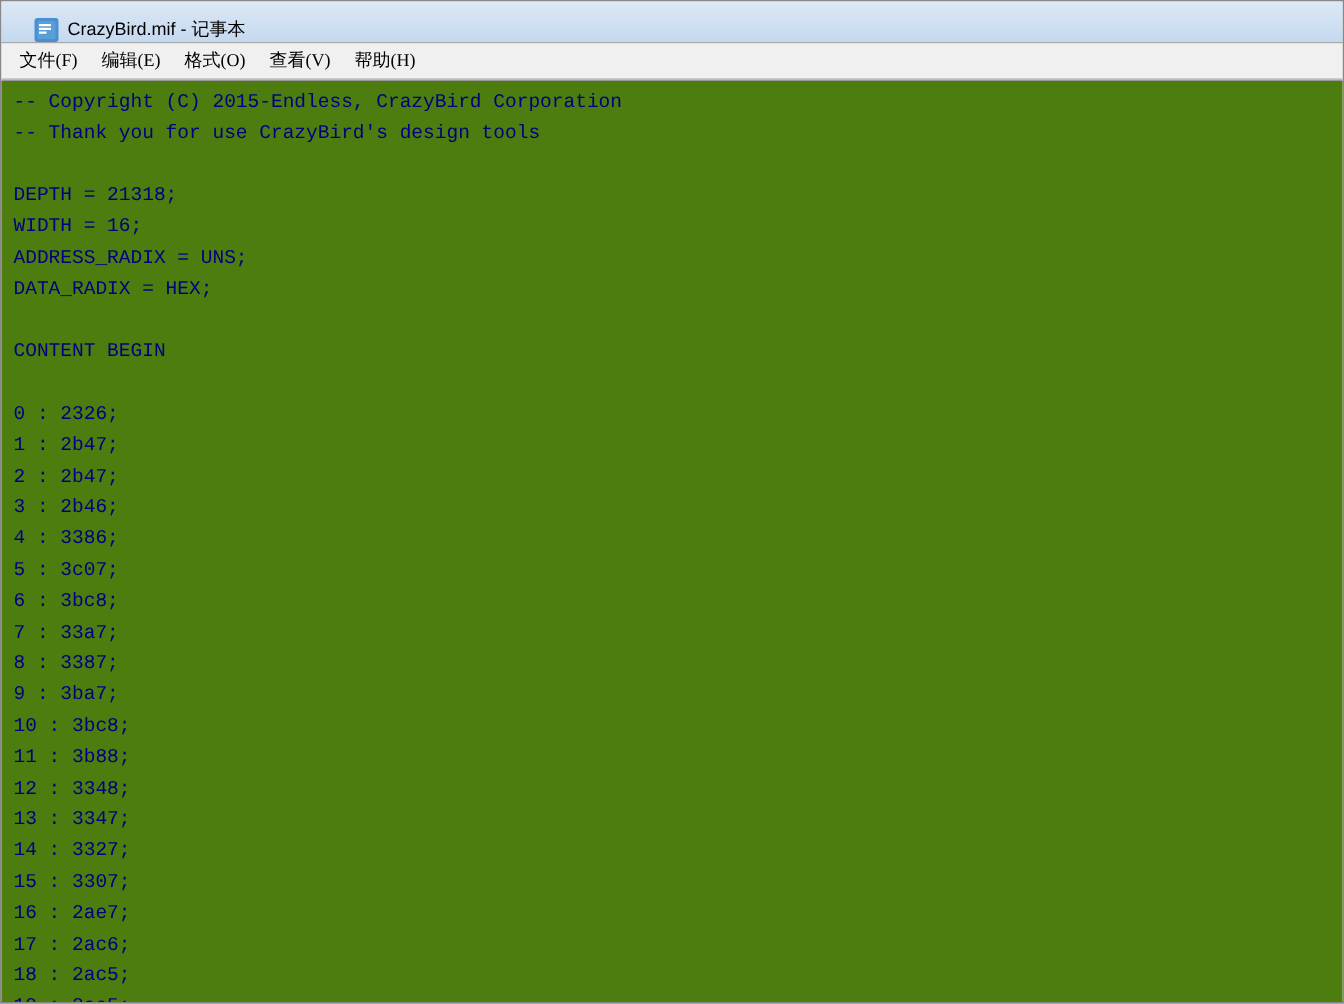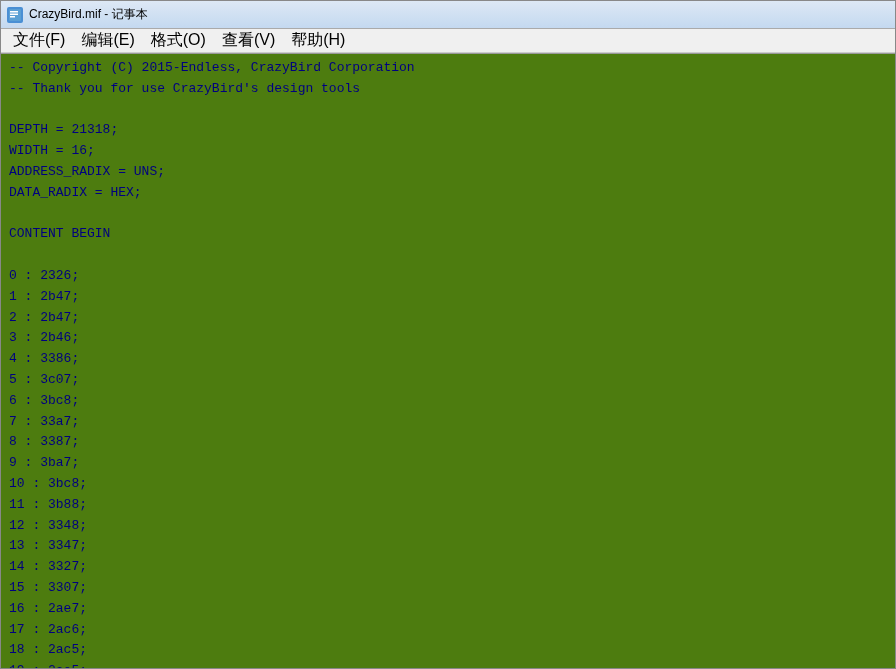--- a/index.html
+++ b/index.html
@@ -22,22 +22,22 @@
       height: 669px;
       display: flex;
       flex-direction: column;
       border: 1px solid #888;
     }
 
     .title-bar {
       background: linear-gradient(to bottom, #dde8f5, #c4d9f0);
       height: 28px;
       display: flex;
-      align-items: center;
-      padding: 0 6px;
+      align-items: flex-end;
+      padding: 0 22px;
       border-bottom: 1px solid #aaa;
       gap: 4px;
     }
 
     .title-bar-icon {
       width: 16px;
       height: 16px;
       background: #4a8fd4;
       border-radius: 2px;
       display: flex;
@@ -59,22 +59,22 @@
       background: #f0f0f0;
       height: 24px;
       display: flex;
       align-items: center;
       padding: 0 4px;
       border-bottom: 1px solid #ccc;
       gap: 0;
     }
 
     .menu-item {
-      font-family: Liberation Sans, sans-serif;
-      font-size: 16px;
+      font-family: Liberation Serif, serif;
+      font-size: 12px;
       color: #000;
       padding: 2px 8px;
       cursor: pointer;
       height: 100%;
       display: flex;
       align-items: center;
     }
 
     .separator {
       height: 1px;

